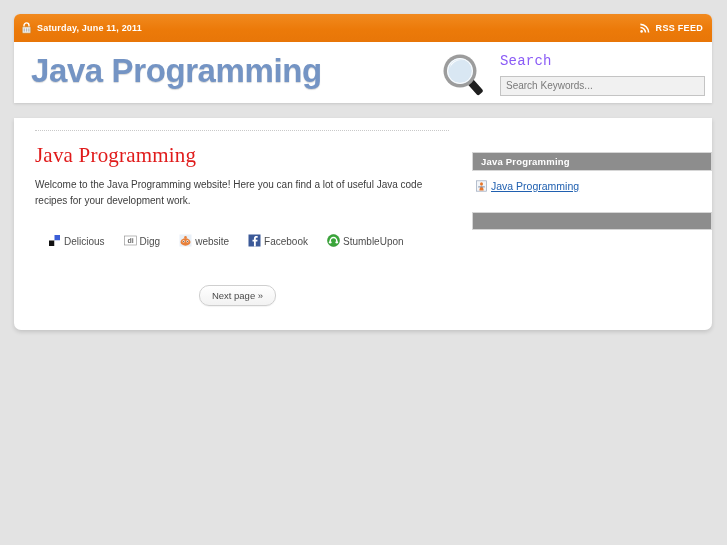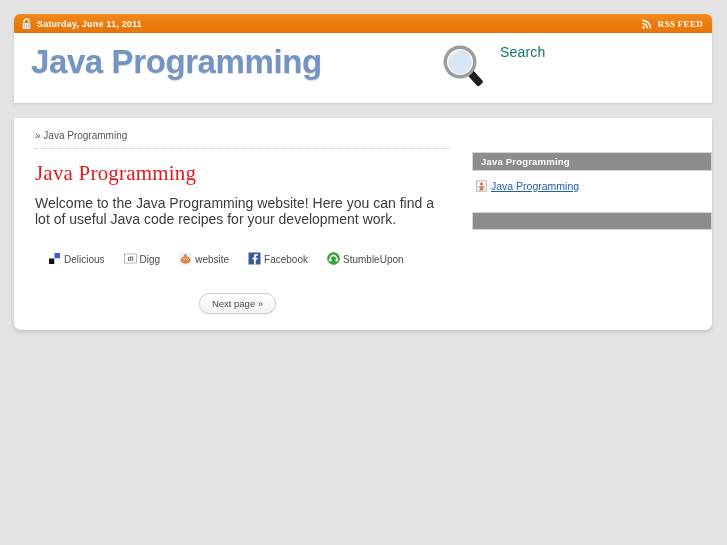--- a/index.html
+++ b/index.html
@@ -25,21 +25,21 @@
     left: 14px;
     top: 14px;
     width: 698px;
     height: 89px;
     background: #ffffff;
     border-radius: 6px 6px 0 0;
     box-shadow: 0 1px 3px rgba(0,0,0,0.13);
     overflow: hidden;
   }
   .topbar {
-    height: 19px;
+    height: 28px;
     background: linear-gradient(to bottom, #f18a1f 0%, #ec7a09 55%, #e87608 100%);
     display: flex;
     align-items: center;
     justify-content: space-between;
     padding: 0 9px 0 7px;
     box-sizing: border-box;
   }
   .topbar-left {
     display: flex;
     align-items: center;
@@ -54,21 +54,20 @@
   }
   .lock-icon {
     display: block;
     width: 11px;
     height: 12px;
   }
   .topbar-right {
     display: flex;
     align-items: center;
     gap: 6px;
-    font-family: Liberation Serif, serif;
   }
   .rss-text {
     color: #ffffff;
     font-size: 9px;
     font-weight: bold;
     letter-spacing: 0.3px;
   }
   .rss-icon {
     display: block;
     width: 10px;
@@ -102,23 +101,23 @@
   .magnifier {
     display: block;
     width: 54px;
     height: 54px;
     margin-top: 1px;
   }
   .search-right {
     padding-top: 4px;
   }
   .search-title {
-    font-family: Liberation Sans, sans-serif;
+    font-family: Liberation Mono, monospace;
     font-size: 14px;
-    color: #0f766e;
+    color: #8b5cf6;
     margin-bottom: 6px;
     letter-spacing: 0.2px;
   }
   .search-input {
     width: 205px;
     height: 20px;
     box-sizing: border-box;
     border: 1px solid #c4c4c4;
     background: #f1f1f1;
     font-family: "Liberation Sans", sans-serif;
@@ -162,21 +161,21 @@
   }
   .page-title {
     font-family: "Liberation Serif", serif;
     font-size: 21px;
     color: #e01b1b;
     margin: 0 0 9px 0;
     font-weight: normal;
     letter-spacing: 0.2px;
   }
   .intro-text {
-    font-size: 14px;
+    font-size: 10px;
     color: #3c3c3c;
     line-height: 16px;
     margin: 0;
     max-width: 406px;
   }
 
   .share-row {
     display: flex;
     align-items: center;
     gap: 19px;
@@ -197,21 +196,21 @@
   .share-ico {
     display: block;
     width: 13px;
     height: 13px;
     flex: none;
   }
 
   .pager {
     display: flex;
     justify-content: center;
-    margin-top: 28px;
+    margin-top: 38px;
     padding-right: 9px;
   }
   .next-btn {
     font-size: 9.5px;
     color: #4a4a4a;
     background: linear-gradient(to bottom, #ffffff 0%, #f2f2f2 100%);
     border: 1px solid #cfcfcf;
     border-radius: 10px;
     padding: 4px 12px;
     cursor: pointer;
@@ -308,30 +307,30 @@
               <rect x="23.5" y="28" width="7.5" height="5" fill="#707070"></rect>
             </g>
             <circle cx="23" cy="21" r="16.5" fill="#9c9c9c"></circle>
             <circle cx="23" cy="21" r="13" fill="#d9e7f3"></circle>
             <circle cx="23" cy="21" r="12.4" fill="none" stroke="#ffffff" stroke-width="1"></circle>
             <path d="M14 14a12.4 12.4 0 0 1 13-3.6 12 12 0 0 0-14.5 10z" fill="#ffffff" opacity="0.85"></path>
           </svg>
         </span>
         <div class="search-right">
           <div class="search-title">Search</div>
+          <input class="search-input" type="text" placeholder="Search Keywords..." style="">
         </div>
       </div>
     </div>
   </div>
 
   <div class="content-block">
     <div class="content-inner">
 
       <div class="main-col">
-        <div class="breadcrumb">» Java Programming</div>
         <div class="divider-dotted"></div>
 
         <h1 class="page-title">Java Programming</h1>
         <p class="intro-text">Welcome to the Java Programming website! Here you can find a lot of useful Java code recipes for your development work.</p>
 
         <div class="share-row">
 
           <a class="share-item">
             <span>
               <svg class="share-ico" viewBox="0 0 13 13">

